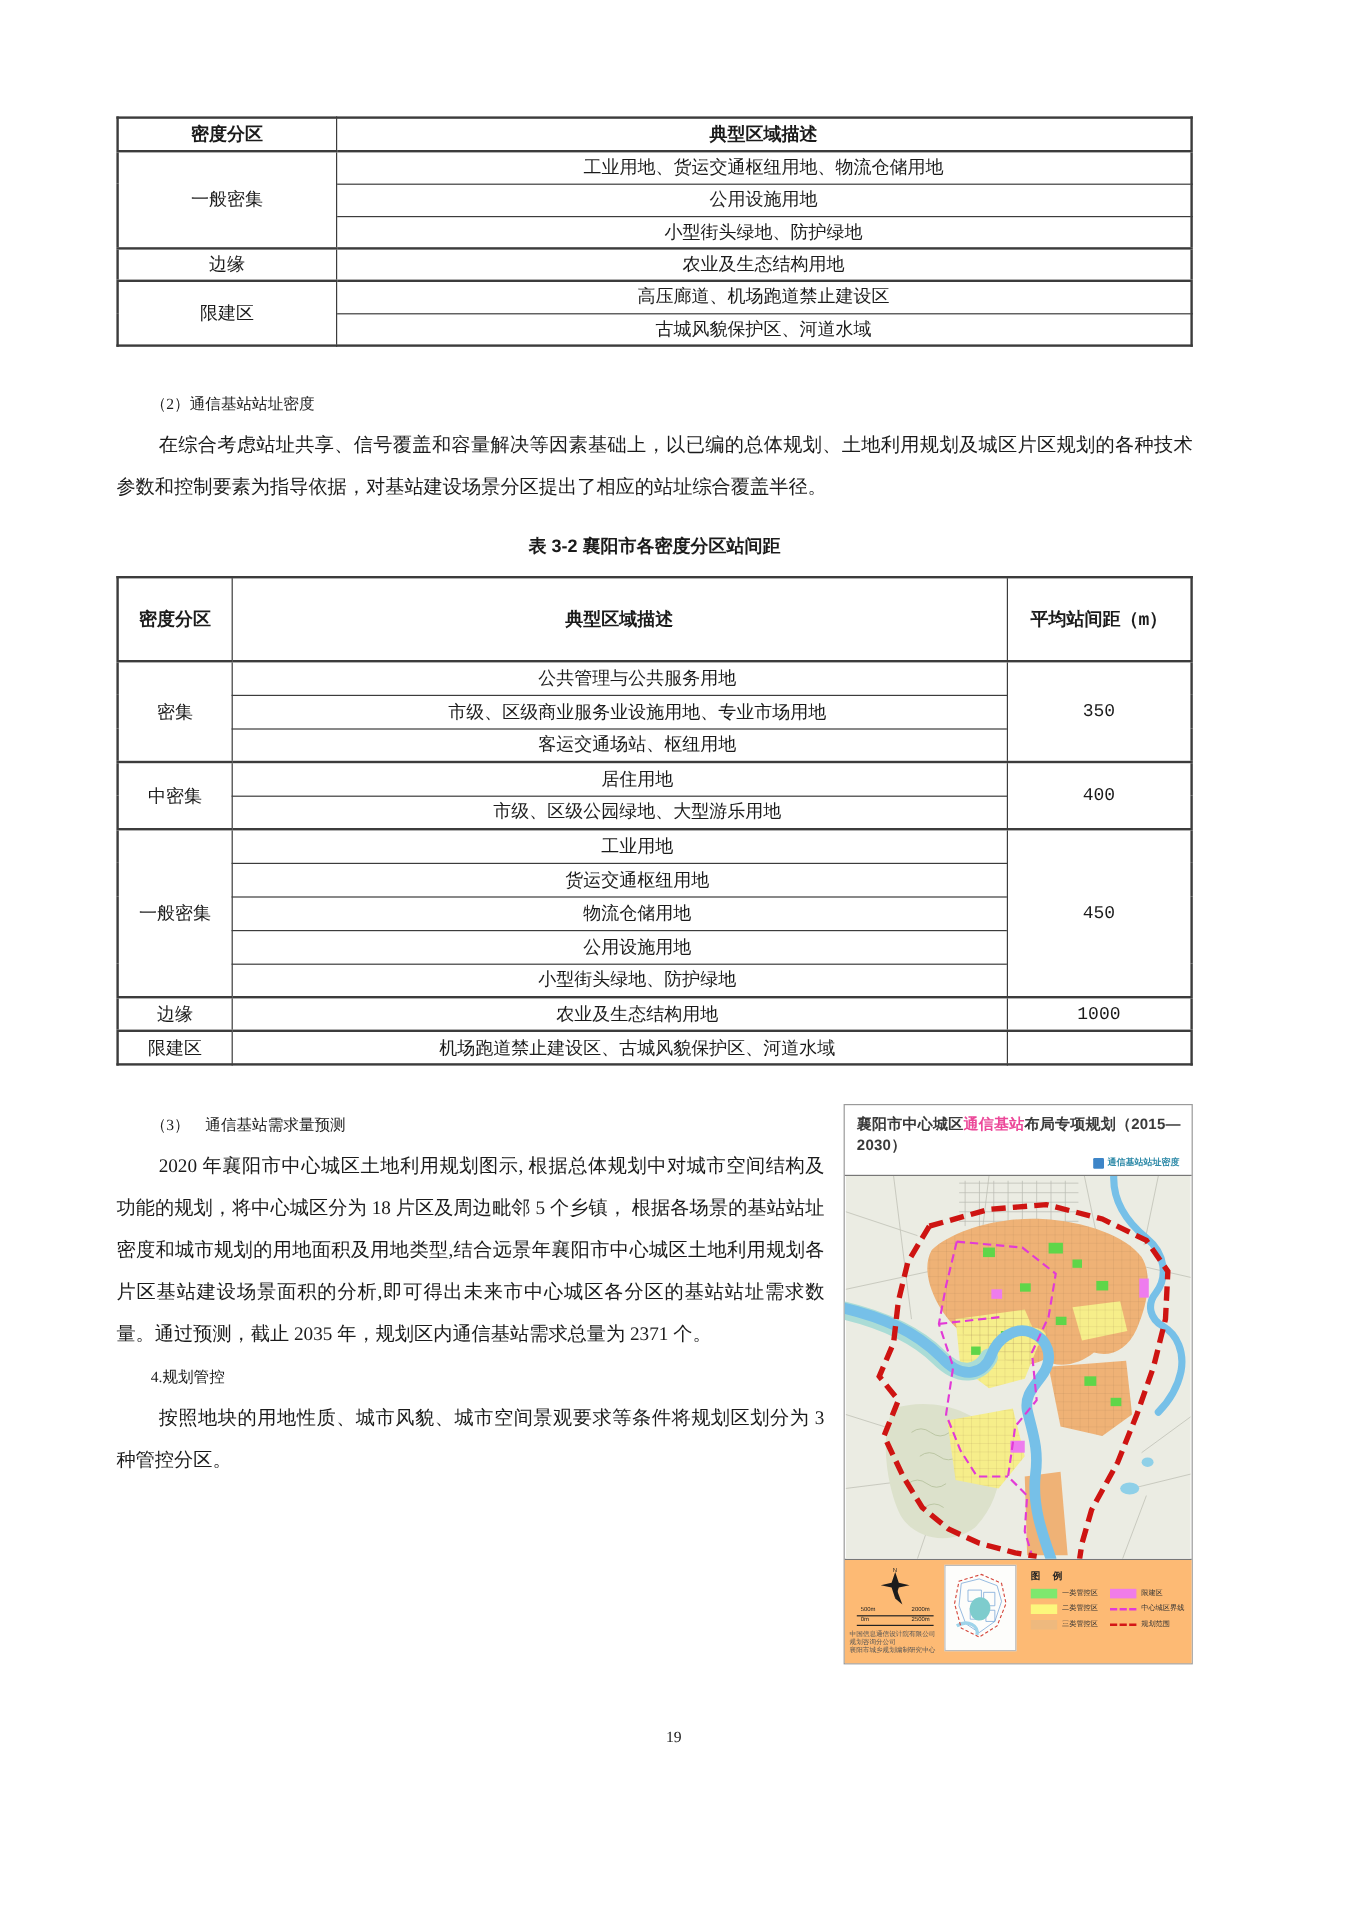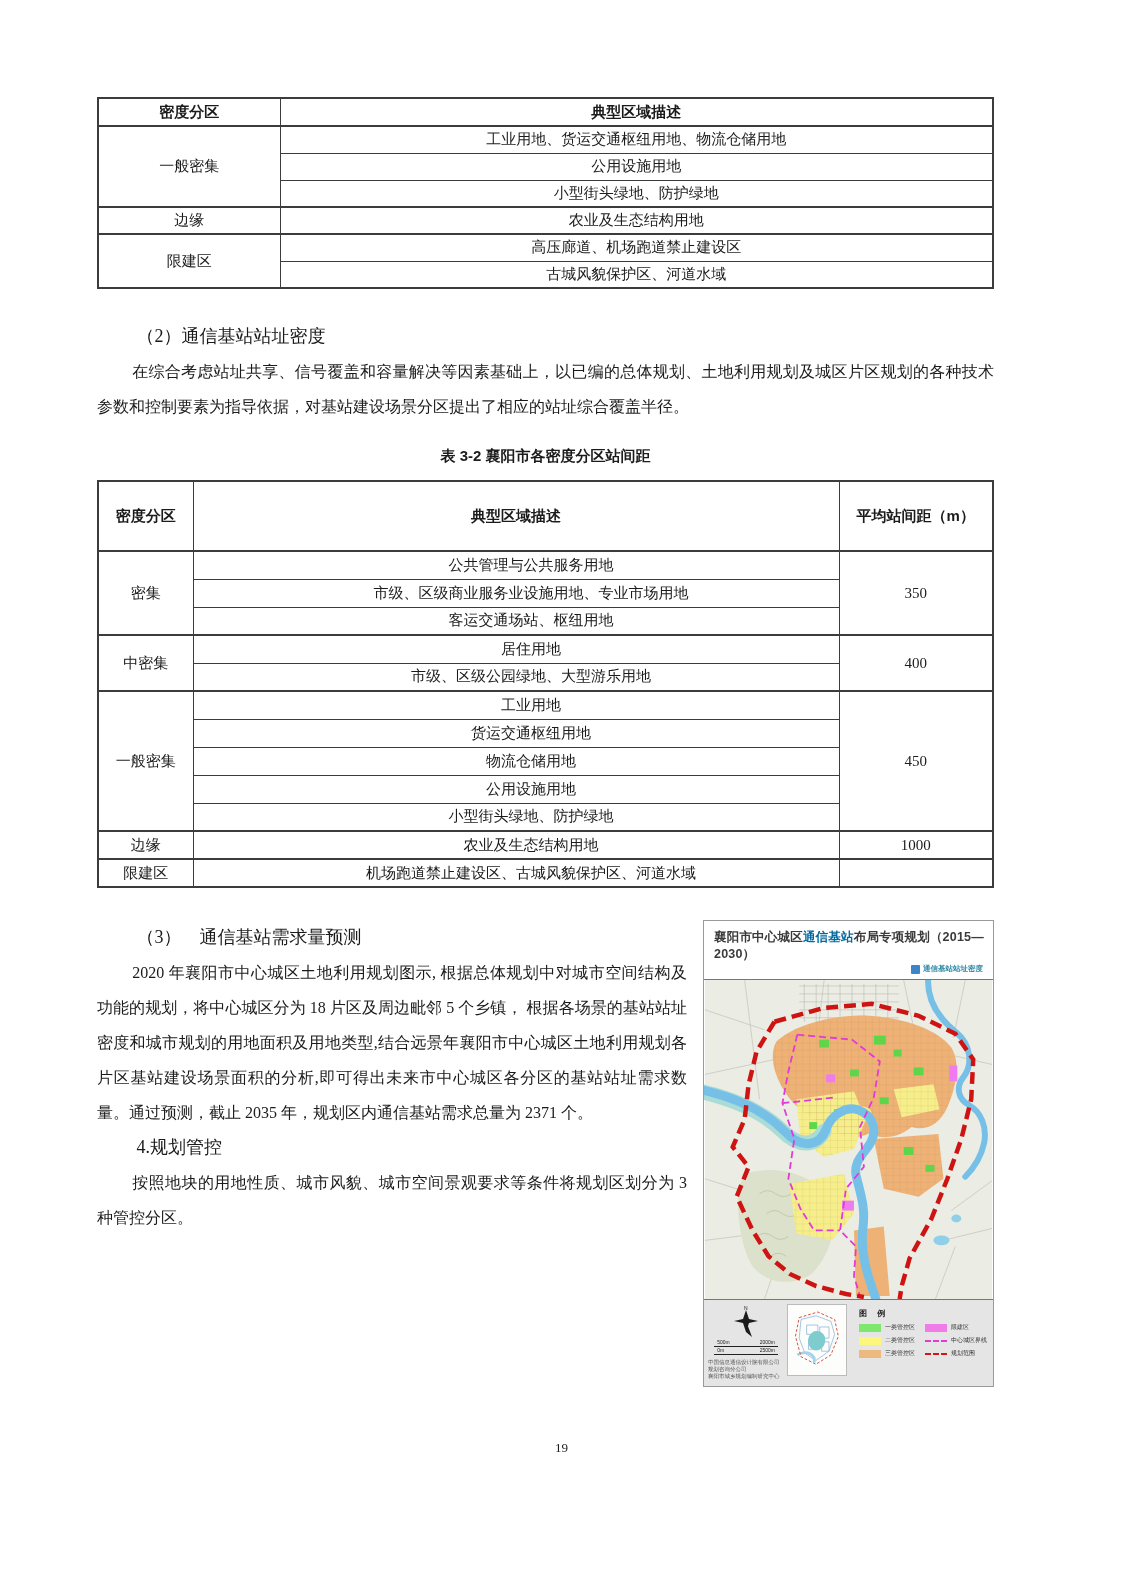--- a/index.html
+++ b/index.html
@@ -15,47 +15,47 @@
   table { border-collapse:collapse; width:897px; table-layout:fixed; }
   td, th { border:1px solid #3c3c3c; font-size:15px; vertical-align:middle; }
   th { font-family:"Liberation Sans","DejaVu Sans",sans-serif; font-weight:bold; }
   .t1 th { height:28px; text-align:center; }
   .t1 td { height:27px; text-align:center; }
   .t1 .c1 { width:182px; }
   .t2 th { height:70px; text-align:center; }
   .t2 td { height:28px; }
   .t2 .c1 { width:95px; text-align:center; }
   .t2 .c2 { width:648px; text-align:center; padding-left:30px; }
-  .t2 .c3 { width:154px; text-align:center; }
+  .t2 .c3 { width:154px; text-align:center;font-family:Liberation Mono, monospace; }
   tr.gstart td { border-top:2px solid #3c3c3c;margin-top:48px; }
   table { border:2px solid #3c3c3c; }
 
   
-  .h-line { font-size:18px; line-height:35px; text-indent:2.2em; }
+  .h-line { font-size:13px; line-height:35px; text-indent:2.2em; }
   .para   { font-size:16px; line-height:35px; text-indent:2.2em; text-align:justify; }
   .caption{ font-family:"Liberation Sans","DejaVu Sans",sans-serif; font-weight:bold;
             font-size:15px; text-align:center; line-height:20px; }
   .sp2 { margin-top:30px; }
   .cap-sp { margin-top:22px; margin-bottom:14px; }
   .sec3 { margin-top:32px; }
 
   
   .mapfig {
     float:right; width:291px; margin-left:16px; margin-bottom:8px;
     border:1px solid #9a9a9a; background:#ffffff;
     font-family:"Liberation Sans","DejaVu Sans",sans-serif;
   }
   .map-titlebar { padding:8px 8px 2px 10px; }
   .map-title { font-size:12.5px; font-weight:bold; color:#3a3a3a; letter-spacing:.2px; }
-  .map-title .hl { color:#0369a1; }
+  .map-title .hl { color:#ec4899; }
   .map-subrow { display:flex; justify-content:flex-end; align-items:center; gap:3px; padding:1px 2px 3px 0; }
   .map-badge { width:9px; height:9px; background:#3d85c8; display:inline-block; border-radius:1px; }
   .map-subtitle { font-size:7.5px; color:#2e8aa8; font-weight:bold; }
   .map-canvas { border-top:1px solid #777; border-bottom:1px solid #777; display:block; }
-  .map-bottom { display:flex; padding:4px 4px 6px 4px; gap:4px; background:#e5e5e5; }
+  .map-bottom { display:flex; padding:4px 4px 6px 4px; gap:4px; background:#fdba74; }
   .mb-left { width:78px; display:flex; flex-direction:column; align-items:center; }
   .scalebar { width:64px; margin-top:1px; }
   .scl-line { border-top:1.5px solid #222; margin:1px 0 0 0; }
   .scl-lbl { display:flex; justify-content:space-between; font-size:5.5px; color:#222; transform:scale(.9); }
   .attribution { font-size:5.5px; color:#555; line-height:7px; margin-top:4px; text-align:left; width:100%; }
   .mb-inset { width:62px; border:1px solid #bbb; background:#fdfdfb; }
   .mb-legend { flex:1; padding:2px 2px 0 8px; }
   .legend-title { font-size:8px; font-weight:bold; color:#222; letter-spacing:4px; margin:2px 0 4px 0; }
   .legend-cols { display:flex; gap:10px; }
   .legend-col { display:flex; flex-direction:column; gap:4px; }

